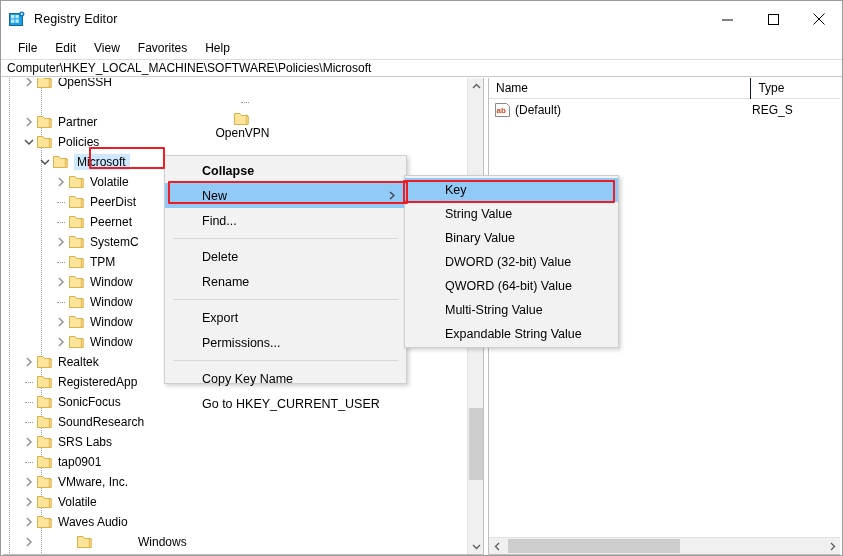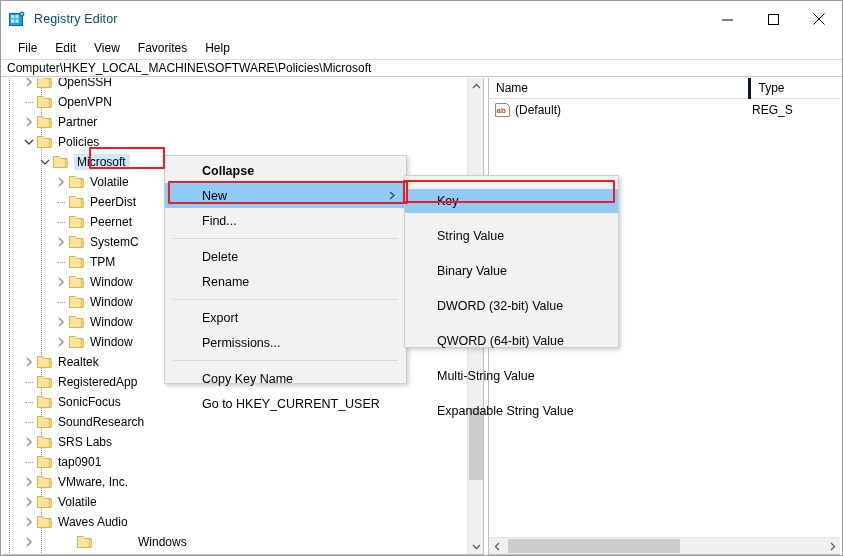--- a/index.html
+++ b/index.html
@@ -24,21 +24,21 @@
     width: 841px; height: 36px;
     background: #ffffff;
     display: flex; align-items: center;
   }
   .title-icon {
     width: 17px; height: 17px;
     margin-left: 8px; margin-right: 8px;
     position: relative; flex: 0 0 auto;
   }
   .title-text {
-    font-size: 12.5px; color: #0c4a6e;
+    font-size: 12.5px; color: #000000;
     letter-spacing: .1px;
   }
   .wincontrols {
     position: absolute; right: 0; top: 0;
     height: 36px; display: flex;
   }
   .wb {
     width: 46px; height: 36px;
     display: flex; align-items: center; justify-content: center;
     background: transparent;
@@ -156,21 +156,21 @@
     position: relative;
     height: 21px; width: 100%;
     background: #ffffff;
     border-bottom: 1px solid #e0e0e0;
     display: flex; align-items: center;
     font-size: 12px; color: #000000;
   }
   .vh-cell {
     height: 21px; display: flex; align-items: center;
     padding-left: 7px;
-    border-right: 3px solid #0f172a;
+    border-right: 1px solid #0f172a;
     overflow: hidden; white-space: nowrap;
   }
   .vh-name { width: 298px; }
   .vh-type { width: 100px; border-right: none; }
   .val-row {
     height: 21px; display: flex; align-items: center;
     font-size: 12px; color: #000000;
   }
   .v-name { width: 298px; display: flex; align-items: center; padding-left: 6px; text-align: center; }
   .v-type { width: 100px; white-space: nowrap; }
@@ -231,24 +231,23 @@
     width: 215px; height: 173px;
     background: #f2f2f2;
     border: 1px solid #cdcdcd;
     box-shadow: 2px 2px 4px rgba(0,0,0,0.18);
     padding-top: 2px;
     z-index: 31;
   }
   .subitem {
     height: 24px;
     display: flex; align-items: center;
-    padding-left: 32px;
+    padding-left: 40px;
     font-size: 12.5px; color: #000000;
     white-space: nowrap;
-    margin-top: 11px;
   }
   .subitem.hl { background: #91c9f7; }
 
   
   .redbox {
     position: absolute;
     border: 2px solid #ee1c25;
     z-index: 50;
     pointer-events: none;
     border-radius: 1px;
@@ -324,21 +323,21 @@
             </span>
             <span class="folder">
               <svg width="16" height="14" viewBox="0 0 16 14">
                 <path d="M0.5,1.5 H6 L7.5,3.5 H13.5 V12.5 H0.5 Z" fill="#fde49a" stroke="#d8b24a" stroke-width="1"></path>
                 <path d="M13.5,3.5 V12.5 H0.5" fill="none" stroke="#d8b24a" stroke-width="1"></path>
                 <rect x="12.2" y="4.2" width="2.2" height="8" fill="#f6d17a" stroke="#d8b24a" stroke-width="0.7"></rect>
               </svg>
             </span>
             <span class="tlabel">OpenSSH</span>
           </div>
-          <div class="tree-row" style="padding-left: 18px;">
+          <div class="tree-row" style="padding-left: 18px; flex-direction: column;">
             <span class="dots">
               <i></i>
             </span>
             <span class="folder">
               <svg width="16" height="14" viewBox="0 0 16 14">
                 <path d="M0.5,1.5 H6 L7.5,3.5 H13.5 V12.5 H0.5 Z" fill="#fde49a" stroke="#d8b24a" stroke-width="1"></path>
                 <path d="M13.5,3.5 V12.5 H0.5" fill="none" stroke="#d8b24a" stroke-width="1"></path>
                 <rect x="12.2" y="4.2" width="2.2" height="8" fill="#f6d17a" stroke="#d8b24a" stroke-width="0.7"></rect>
               </svg>
             </span>

